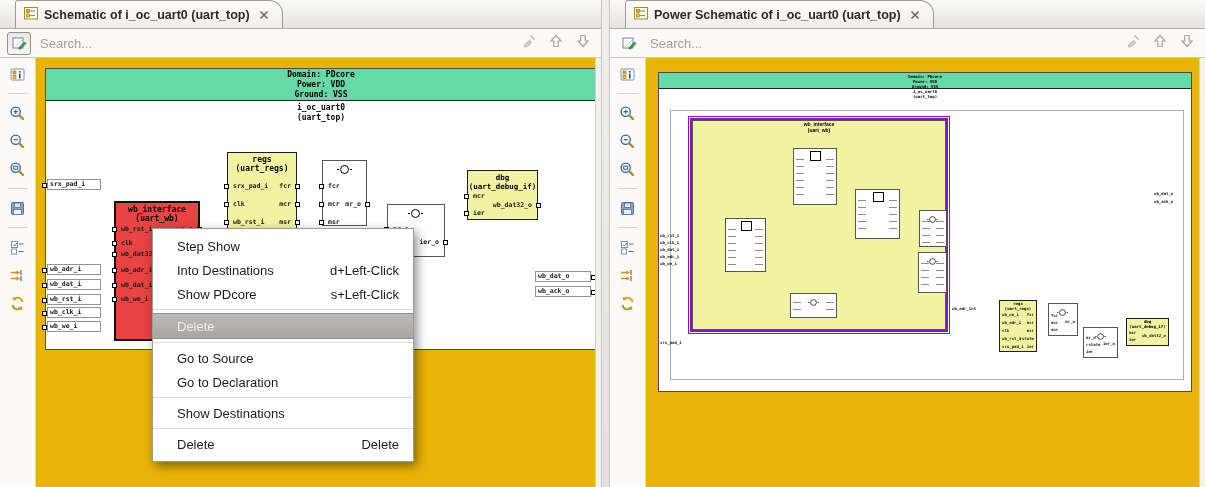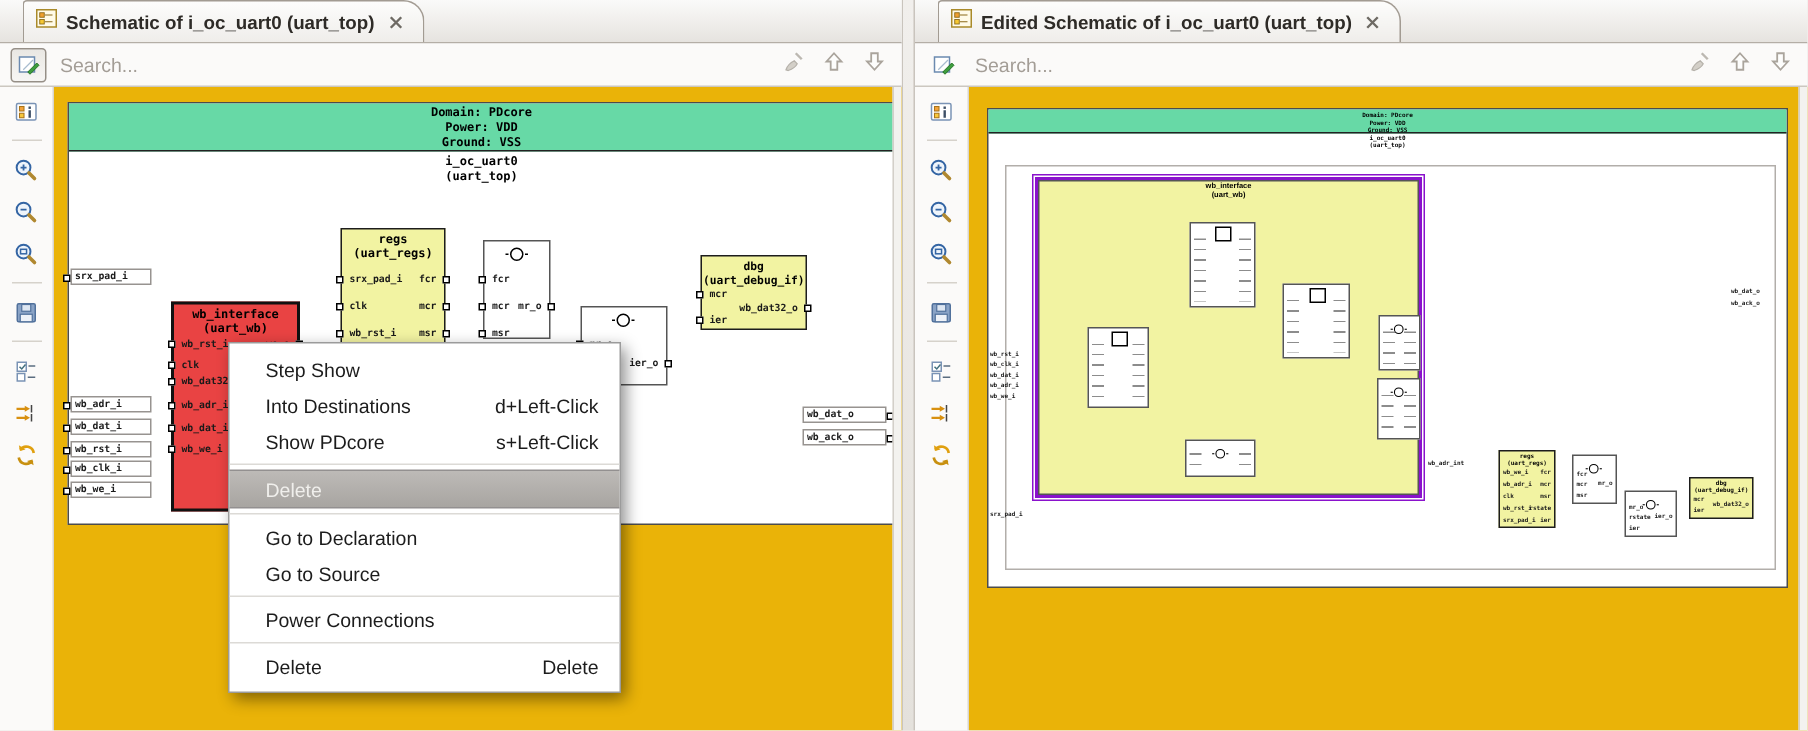--- a/index.html
+++ b/index.html
@@ -351,30 +351,30 @@
             <span>Show PDcore</span>
               <span class="sc">s+Left-Click</span>
           </div>
           <div class="msep"></div>
           <div class="mi hl">
             <span>Delete</span>
               <span class="sc"></span>
           </div>
           <div class="msep"></div>
           <div class="mi">
+            <span>Go to Source</span>
+              <span class="sc"></span>
+          </div>
+          <div class="mi">
             <span>Go to Declaration</span>
               <span class="sc"></span>
           </div>
-          <div class="mi">
-            <span>Go to Source</span>
-              <span class="sc"></span>
-          </div>
           <div class="msep"></div>
           <div class="mi">
-            <span>Power Connections</span>
+            <span>Show Destinations</span>
               <span class="sc"></span>
           </div>
           <div class="msep"></div>
           <div class="mi">
             <span>Delete</span>
               <span class="sc">Delete</span>
           </div>
         </div>
 
         <div class="vscroll"></div>
@@ -388,21 +388,21 @@
     <div class="tabbar">
       <div class="tab">
         <span>
           <svg width="16" height="16" viewBox="0 0 16 16">
               <rect x="1.5" y="2.5" width="13" height="11.5" fill="#fffbe8" stroke="#a98a2a"></rect>
               <rect x="3.5" y="4.5" width="3" height="3" fill="#f0a030" stroke="#8a6a18" stroke-width=".6"></rect>
               <rect x="3.5" y="9" width="3" height="3" fill="#f6c832" stroke="#8a6a18" stroke-width=".6"></rect>
               <path d="M7 6 h5 M7 10.5 h5" stroke="#8a6a18" stroke-width=".8"></path>
             </svg>
         </span>
-        <span class="tab-title">Edited Schematic of i_oc_uart0 (uart_top)</span>
+        <span class="tab-title">Power Schematic of i_oc_uart0 (uart_top)</span>
         <span class="tab-close">
           <svg width="12" height="12" viewBox="0 0 12 12">
               <path d="M2.5 2.5 L9.5 9.5 M9.5 2.5 L2.5 9.5" stroke="#6e6a64" stroke-width="1.6"></path>
             </svg>
         </span>
       </div>
     </div>
 
     <div class="searchbar">
       <span class="search-toggle">

